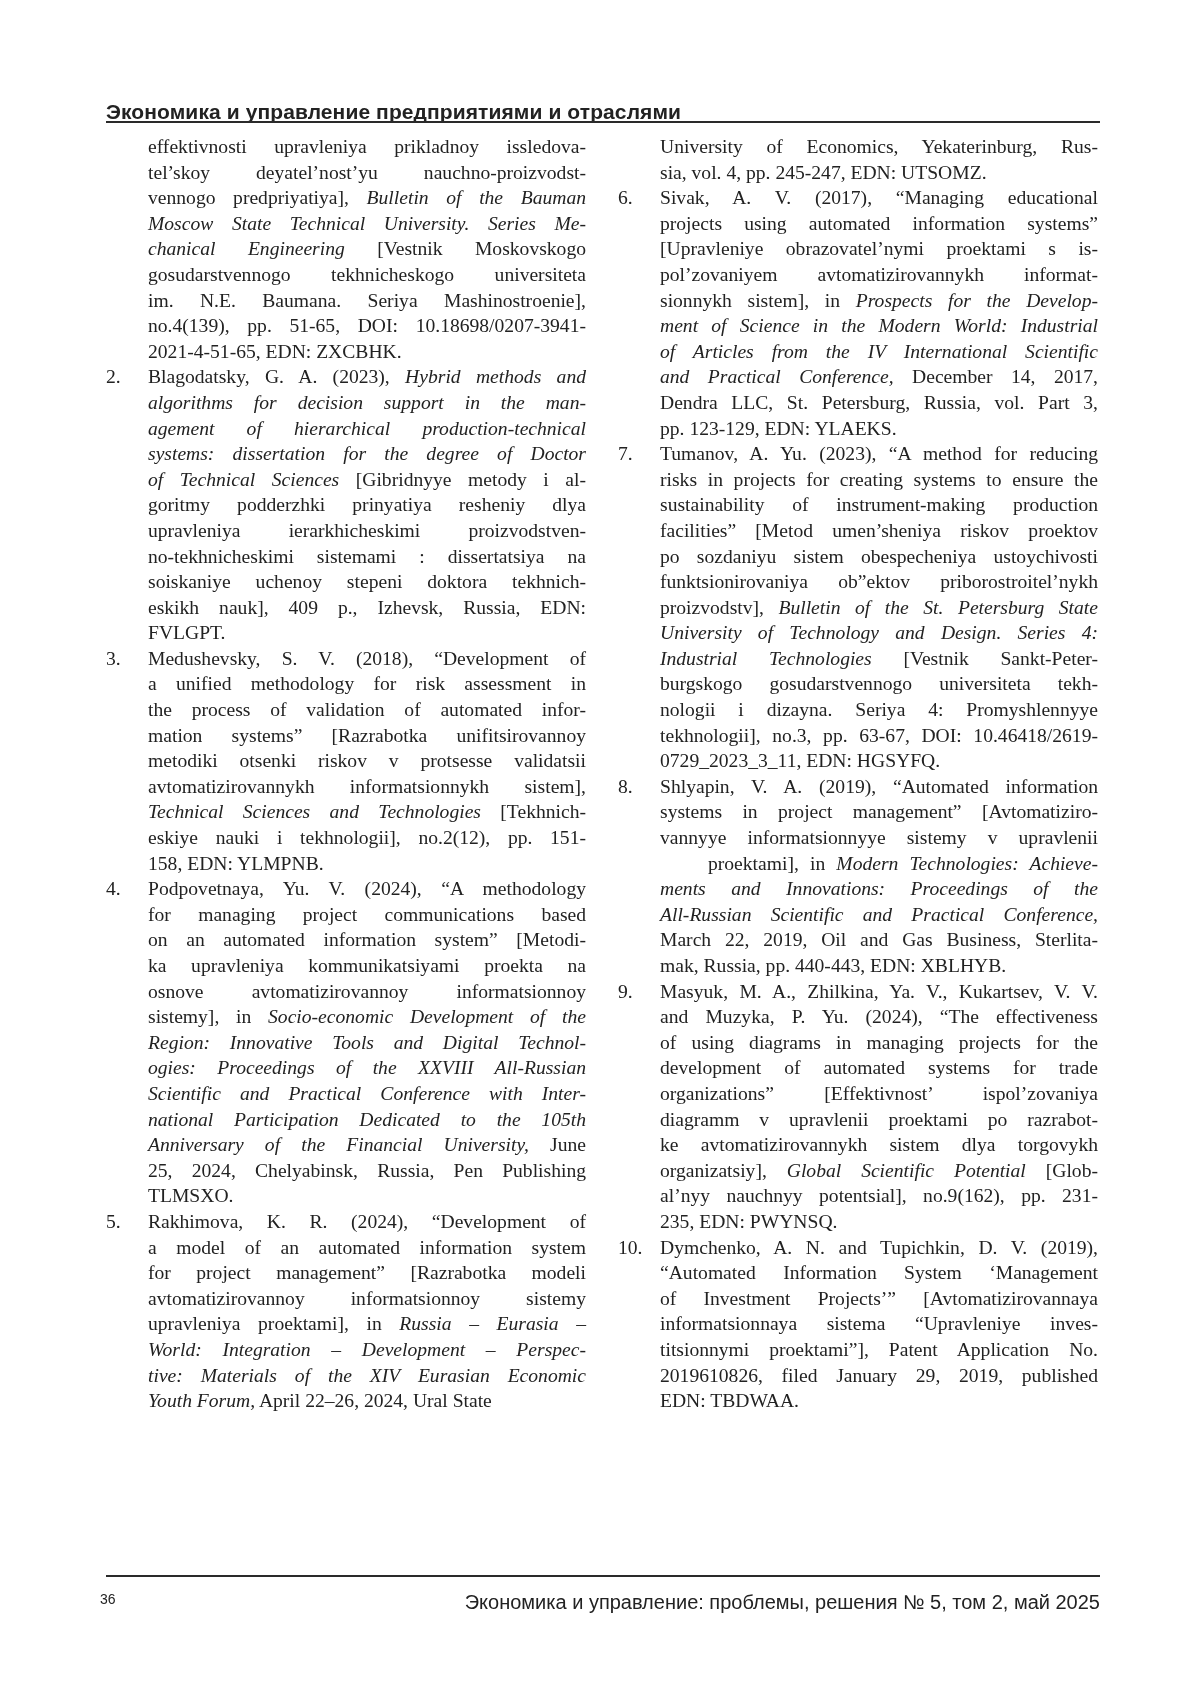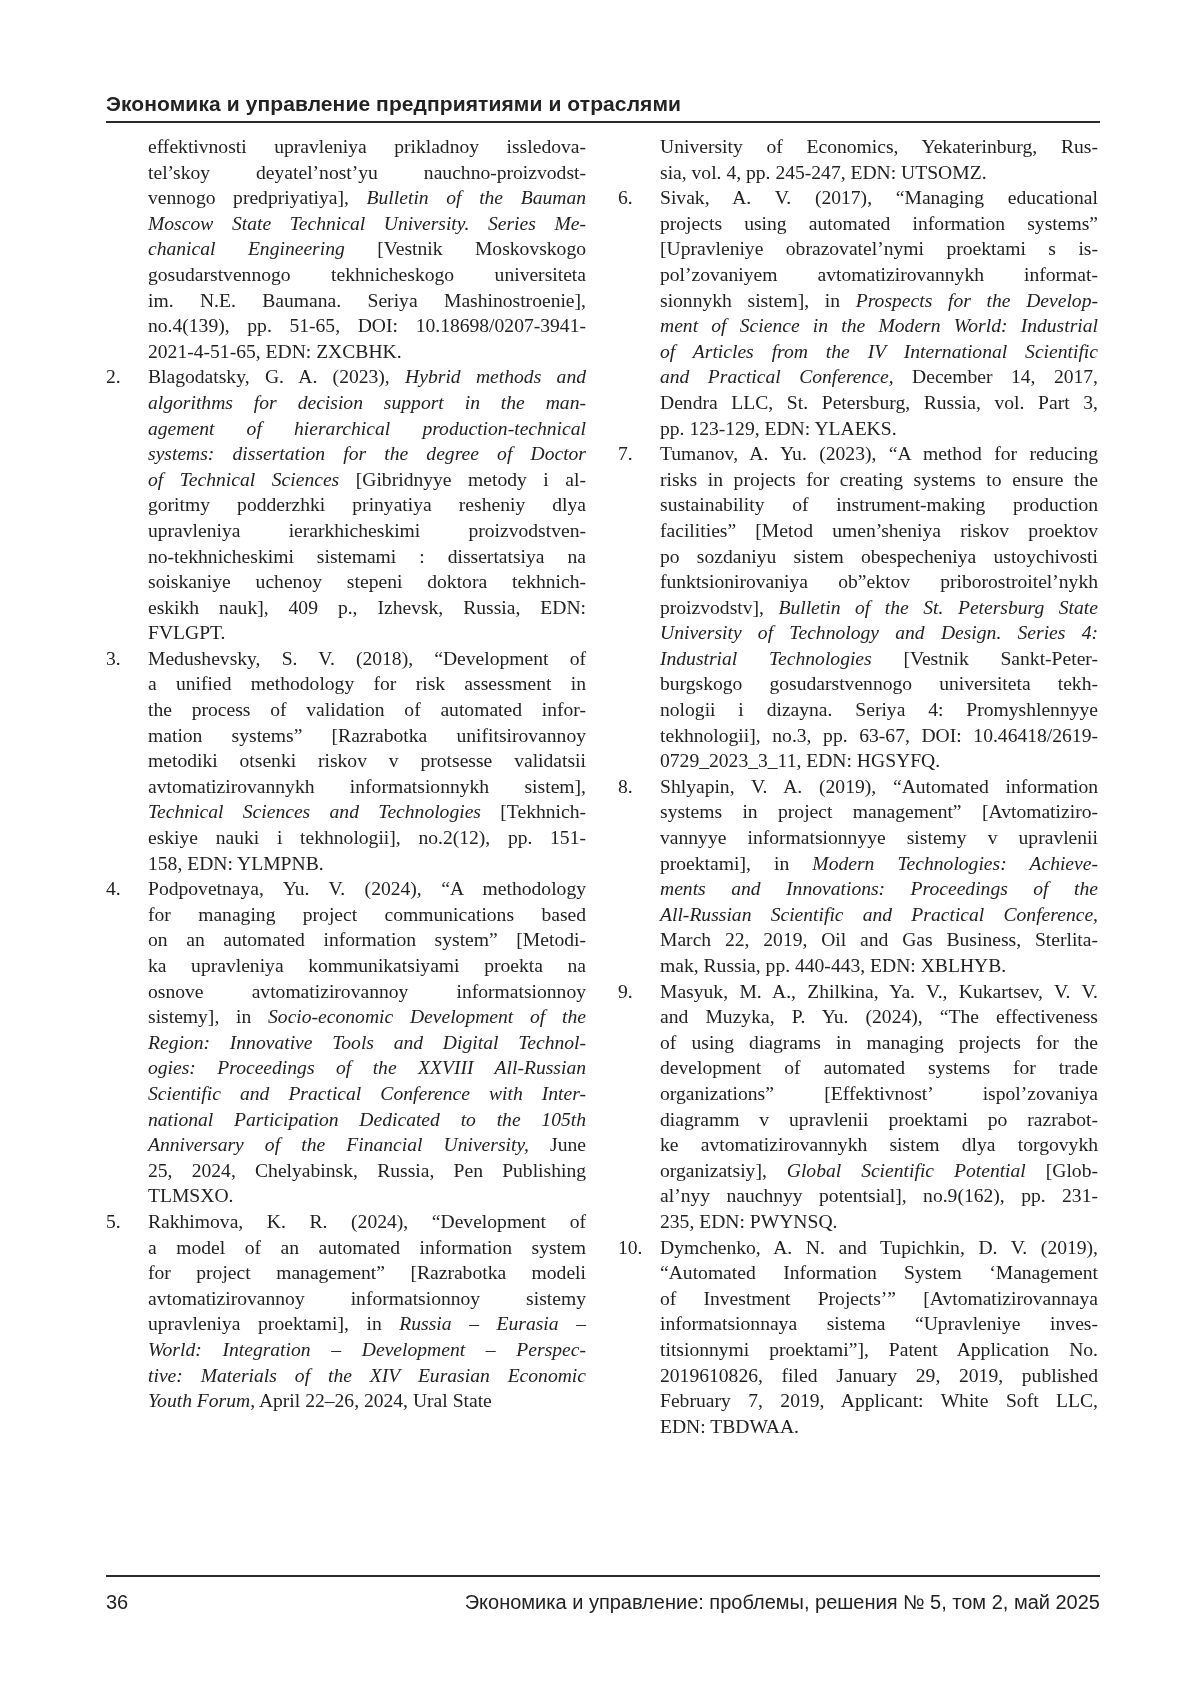--- a/index.html
+++ b/index.html
@@ -1,35 +1,35 @@
 <!DOCTYPE html>
 <html><head>
 <meta charset="utf-8">
 <style>
   html, body { margin:0; padding:0; background:#ffffff; }
   body { width:1200px; height:1698px; position:relative; overflow:hidden; color:#1e1e1e; }
   .running-head {
-    position:absolute; left:106px; top:92px;
+    position:absolute; left:106px; top:100px;
     font-family:"Liberation Sans", sans-serif; font-weight:bold; font-size:21px;
     color:#222; letter-spacing:0.1px;
   }
   .rule { position:absolute; left:106px; width:994px; height:2px; background:#2a2a2a; }
   .rule.top { top:121px; }
   .rule.bottom { top:1575px; }
   .col { position:absolute; top:134px; width:480px;
     font-family:"Liberation Serif", serif; font-size:19.6px; line-height:25.6px; color:#222; }
   .col.left { left:106px; }
   .col.right { left:618px; }
   .ref { position:relative; padding-left:42px; }
   .ref .num { position:absolute; left:0; top:0; }
   .line { display:block; text-align:justify; text-align-last:justify; white-space:nowrap; height:25.6px; }
   .line.last { text-align-last:left; }
   i { font-style:italic; }
-  .footer-page { position:absolute; left:106px; top:1591px;
-    font-family:"Liberation Sans", sans-serif; font-size:20px; color:#222; }
+  .footer-page { position:absolute; left:100px; top:1591px;
+    font-family:"Liberation Sans", sans-serif; font-size:14px; color:#222; }
   .footer-journal { position:absolute; right:100px; top:1591px;
     font-family:"Liberation Sans", sans-serif; font-size:20px; color:#222; }
 </style>
 </head>
 <body>
 
 <div class="running-head">Экономика и управление предприятиями и отраслями</div>
 <div class="rule top"></div>
 
 <div class="col left" id="col-left">
@@ -130,21 +130,21 @@
       <span class="line"><span style="white-space: nowrap;">burgskogo gosudarstvennogo universiteta tekh-</span></span>
       <span class="line"><span style="white-space: nowrap;">nologii i dizayna. Seriya 4: Promyshlennyye</span></span>
       <span class="line"><span style="white-space: nowrap;">tekhnologii], no.3, pp. 63-67, DOI: 10.46418/2619-</span></span>
       <span class="line last"><span>0729_2023_3_11, EDN: HGSYFQ.</span></span>
     </div>
     <div class="ref">
       <span class="num">8.</span>
       <span class="line"><span style="white-space: nowrap;">Shlyapin, V. A. (2019), “Automated information</span></span>
       <span class="line"><span style="white-space: nowrap;">systems in project management” [Avtomatiziro-</span></span>
       <span class="line"><span style="white-space: nowrap;">vannyye informatsionnyye sistemy v upravlenii</span></span>
-      <span class="line"><span style="white-space: nowrap;">proektami], in <i>Modern Technologies: Achieve-</i></span></span>
+      <span class="line"><span style="white-space: nowrap; margin-left: 48px;">proektami], in <i>Modern Technologies: Achieve-</i></span></span>
       <span class="line"><span style="white-space: nowrap;"><i>ments and Innovations: Proceedings of the</i></span></span>
       <span class="line"><span style="white-space: nowrap;"><i>All-Russian Scientific and Practical Conference,</i></span></span>
       <span class="line"><span style="white-space: nowrap;">March 22, 2019, Oil and Gas Business, Sterlita-</span></span>
       <span class="line last"><span>mak, Russia, pp. 440-443, EDN: XBLHYB.</span></span>
     </div>
     <div class="ref">
       <span class="num">9.</span>
       <span class="line"><span style="white-space: nowrap;">Masyuk, M. A., Zhilkina, Ya. V., Kukartsev, V. V.</span></span>
       <span class="line"><span style="white-space: nowrap;">and Muzyka, P. Yu. (2024), “The effectiveness</span></span>
       <span class="line"><span style="white-space: nowrap;">of using diagrams in managing projects for the</span></span>
@@ -157,20 +157,19 @@
       <span class="line last"><span>235, EDN: PWYNSQ.</span></span>
     </div>
     <div class="ref">
       <span class="num">10.</span>
       <span class="line"><span style="white-space: nowrap;">Dymchenko, A. N. and Tupichkin, D. V. (2019),</span></span>
       <span class="line"><span style="white-space: nowrap;">“Automated Information System ‘Management</span></span>
       <span class="line"><span style="white-space: nowrap;">of Investment Projects’” [Avtomatizirovannaya</span></span>
       <span class="line"><span style="white-space: nowrap;">informatsionnaya sistema “Upravleniye inves-</span></span>
       <span class="line"><span style="white-space: nowrap;">titsionnymi proektami”], Patent Application No.</span></span>
       <span class="line"><span style="white-space: nowrap;">2019610826, filed January 29, 2019, published</span></span>
-      <span class="line"><span style="white-space: nowrap;">February 7, 2019, Applicant: White Soft LLC,</span></span>
       <span class="line last"><span>EDN: TBDWAA.</span></span>
     </div>
   </div>
 
 <div class="rule bottom"></div>
 <div class="footer-page">36</div>
 <div class="footer-journal">Экономика и управление: проблемы, решения № 5, том 2, май 2025</div>
 
 </body></html>

